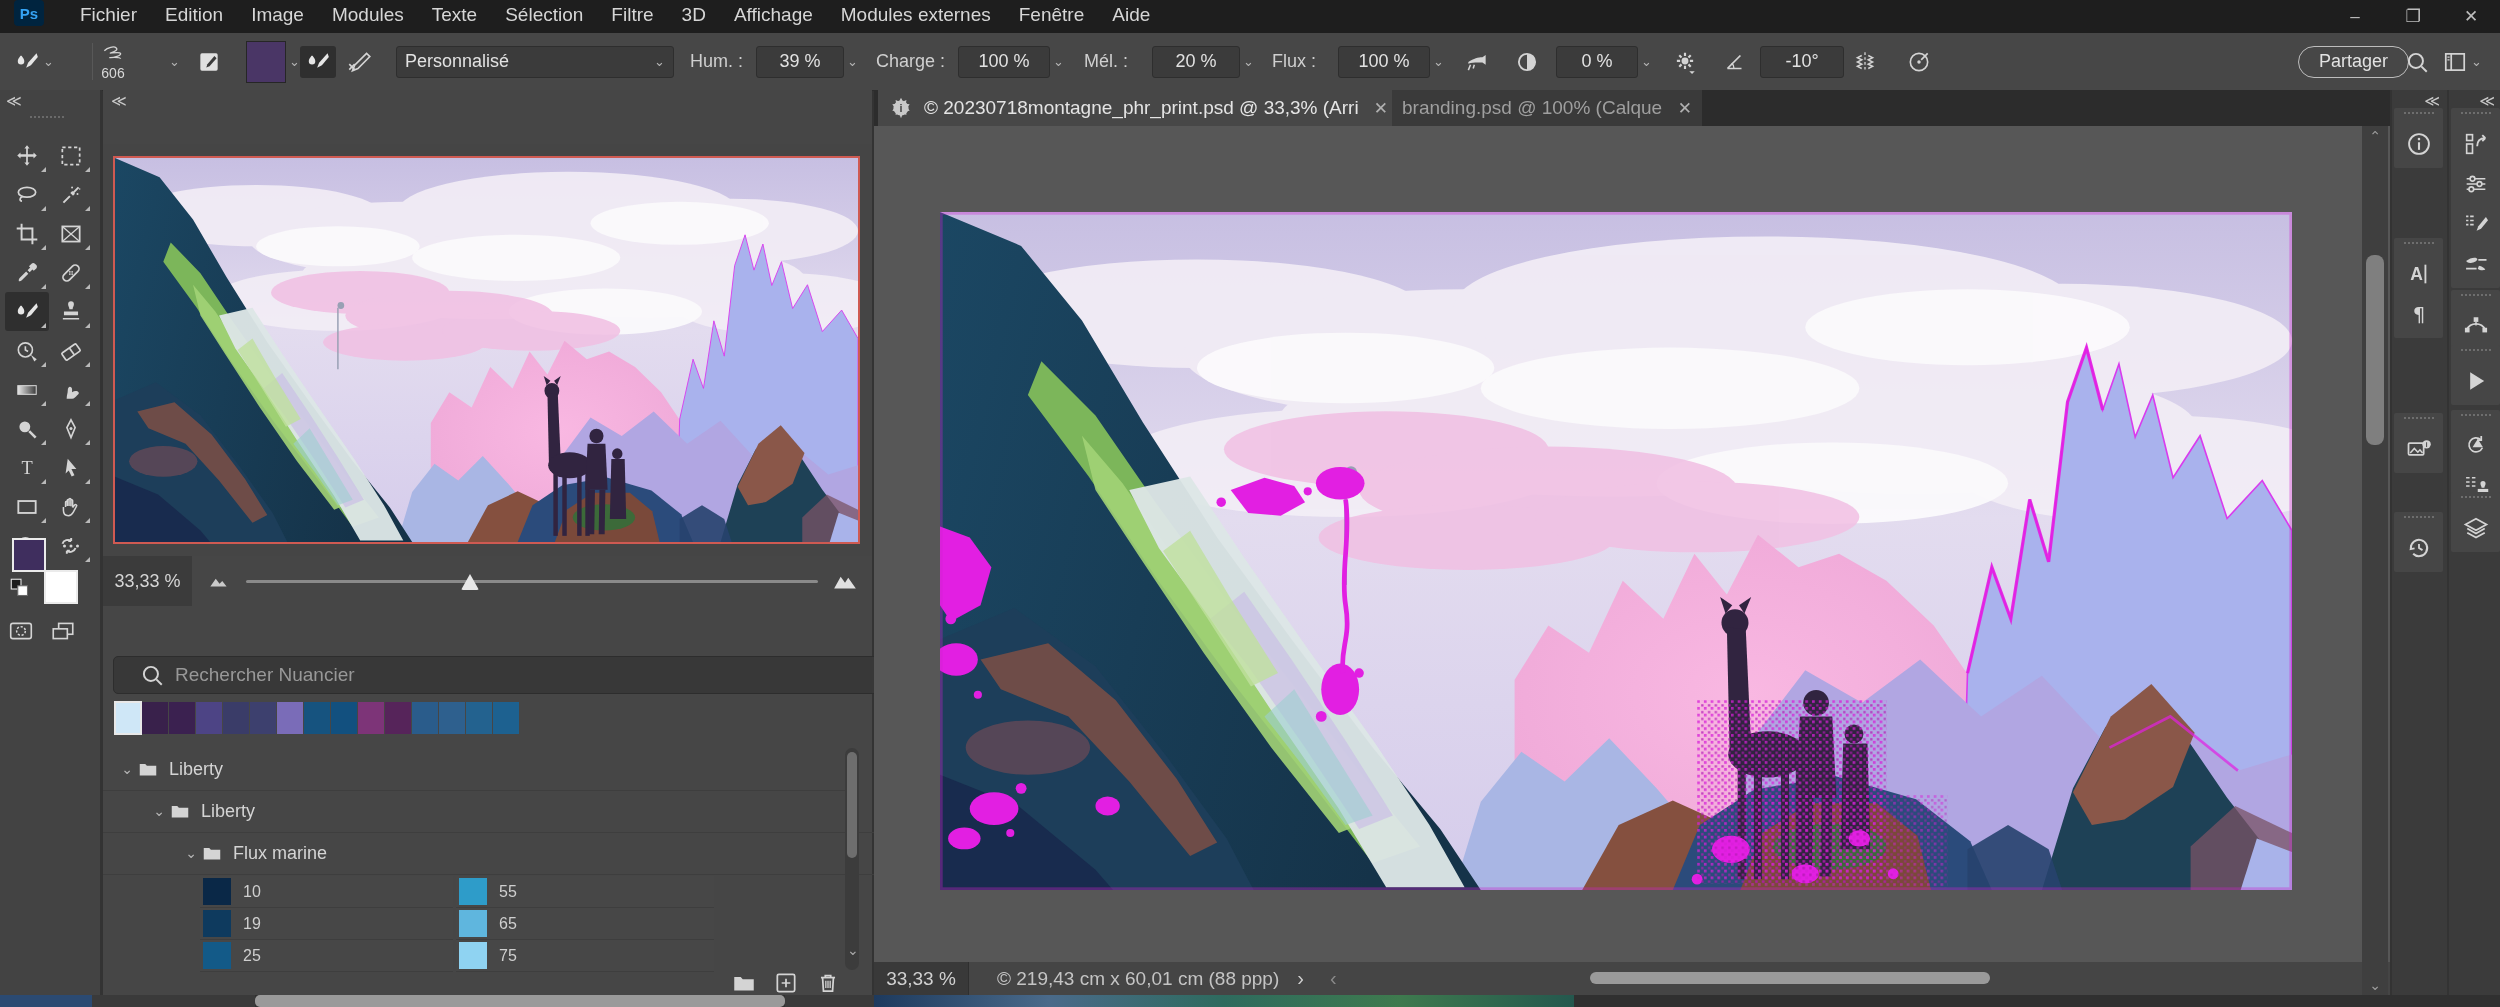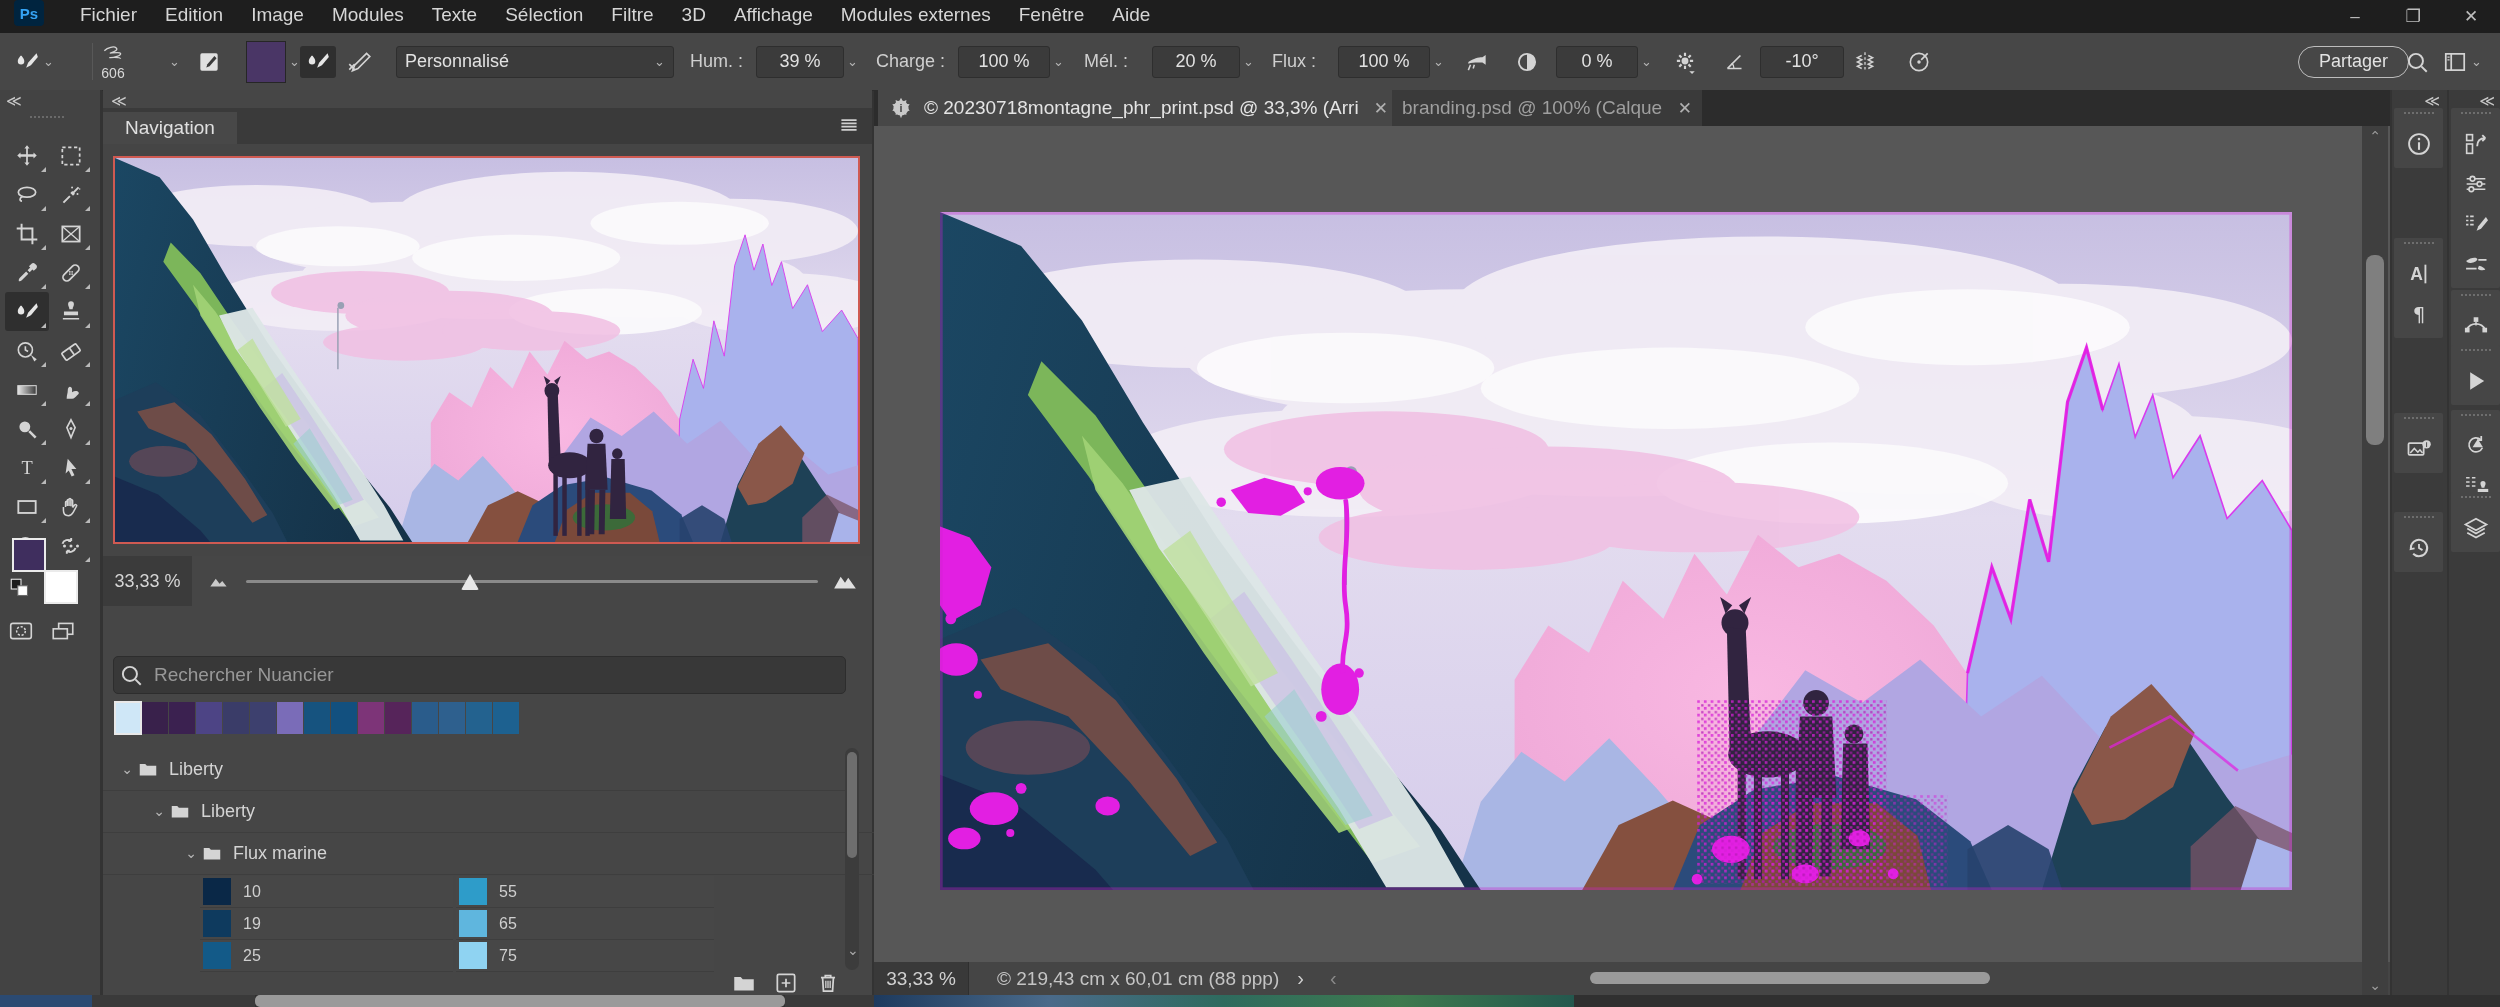--- a/index.html
+++ b/index.html
@@ -42,21 +42,21 @@
   #panels{left:103px;top:90px;width:769px;height:917px;background:#464646;}
   .panel-head{background:#3a3a3a;height:36px;display:flex;align-items:flex-end;}
   .panel-tab{height:32px;padding:0 22px;display:flex;align-items:center;font-size:19px;}
   .panel-tab.active{background:#484848;color:#e0e0e0;}
   .panel-tab.inactive{color:#a8a8a8;}
   .collapse-lbl{color:#c9c9c9;font-size:15px;letter-spacing:-1px;}
   #nav-thumb{border:2px solid #cf5a52;background:#888;}
   #nav-thumb svg,#canvas-art svg{width:100%;height:100%;}
   .slider-track{height:3px;background:#8a8a8a;border-radius:2px;}
   .slider-thumb{width:0;height:0;border-left:9px solid transparent;border-right:9px solid transparent;border-bottom:16px solid #e8e8e8;border-radius:2px;}
-  #swatch-search{background:#383838;border:1px solid #2d2d2d;border-radius:5px;height:36px;display:flex;align-items:center;padding:0 4px;gap:8px;}
+  #swatch-search{background:#383838;border:1px solid #2d2d2d;border-radius:5px;height:36px;display:flex;align-items:center;padding:0 25px;gap:8px;}
   #swatch-search input{background:transparent;border:none;outline:none;color:#dcdcdc;font-size:19px;width:100%;}
   #swatch-search input::placeholder{color:#989898;}
   .sw-chip{width:26px;height:32px;margin-right:1px;box-sizing:border-box;}
   .sw-chip.selected{outline:2px solid #e8e8e8;outline-offset:-1px;}
   .tree-row{position:absolute;left:0;width:740px;height:42px;display:flex;align-items:center;border-bottom:1px solid #3e3e3e;}
   .tree-chev{color:#b5b5b5;font-size:14px;width:20px;text-align:center;}
   .tree-label{font-size:18px;color:#d4d4d4;margin-left:10px;}
   .entry-cell{position:absolute;height:31px;display:flex;align-items:center;background:#474747;border-bottom:1px solid #3e3e3e;}
   .entry-chip{width:28px;height:27px;margin-left:3px;}
   .entry-num{font-size:16px;color:#cfcfcf;margin-left:12px;}
@@ -617,28 +617,20 @@
         <svg viewBox="0 0 24 24" width="26" height="26">
           <rect x="8" y="5" width="13" height="10" stroke="#d4d4d4" fill="none" stroke-width="1.5"></rect>
           <rect x="3" y="10" width="13" height="9" fill="#434343" stroke="#d4d4d4" stroke-width="1.5"></rect>
         </svg>
       </div>
   </div>
 
   <div id="panels" class="abs">
     <div style="position:absolute;left:8px;top:2px" class="collapse-lbl">≪</div>
 
-    <div class="panel-head" style="position:absolute;left:0;top:18px;width:769px">
-      <div class="panel-tab active">Navigation</div>
-      <div style="margin-left:auto;margin-bottom:6px;margin-right:10px" class="icon">
-          <svg viewBox="0 0 24 24" width="26" height="26">
-            <path d="M5 7.5h14M5 10.5h14M5 13.5h14M5 16.5h14" stroke="#cfcfcf" stroke-width="1.7"></path>
-          </svg>
-        </div>
-    </div>
     <div style="position:absolute;left:0;top:54px;width:769px;height:412px;background:#454545">
       <div id="nav-thumb" style="position:absolute;left:10px;top:12px;width:743px;height:384px">
         <svg viewBox="0 0 1000 500" preserveAspectRatio="none">
             <use href="#artwork"></use>
           </svg>
       </div>
     </div>
     <div style="position:absolute;left:0;top:466px;width:769px;height:50px;background:#464646;display:flex;align-items:center">
       <div style="width:89px;height:50px;background:#3b3b3b;display:flex;align-items:center;justify-content:center;font-size:18px;color:#d6d6d6">33,33 %</div>
       <span class="icon" style="margin-left:14px">

